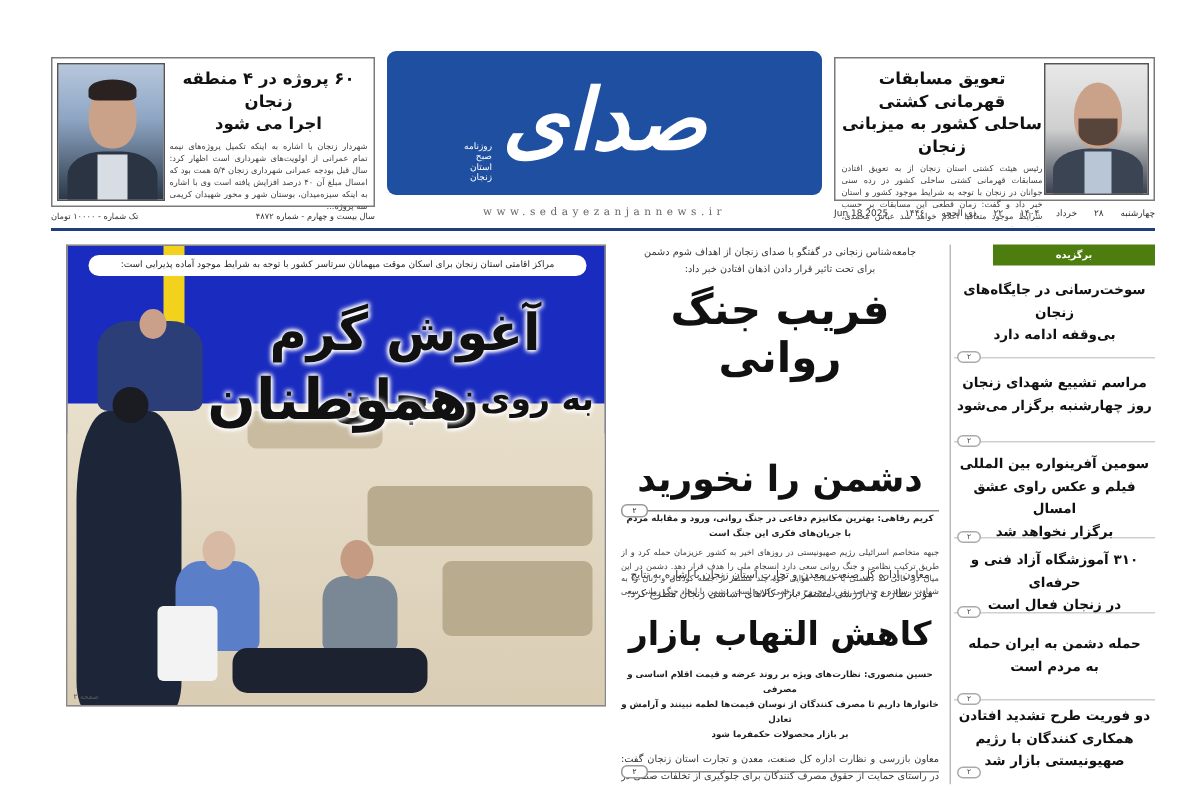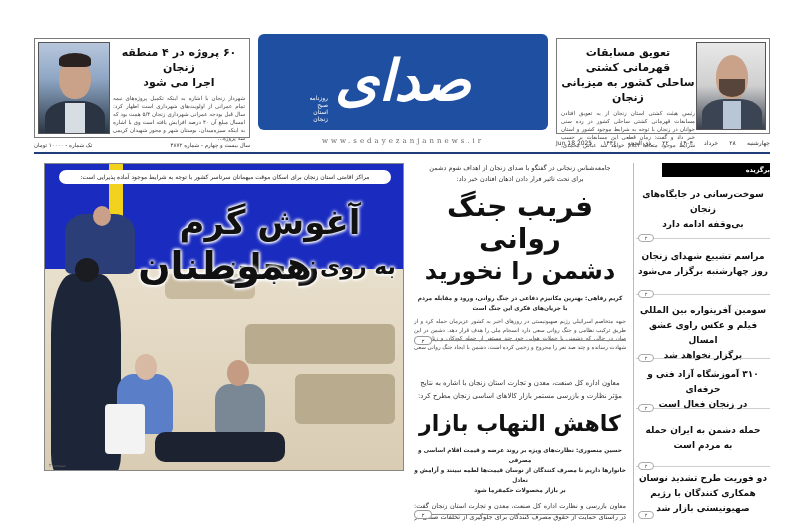--- a/index.html
+++ b/index.html
@@ -40,21 +40,21 @@
   .kicker { font-size: 6.5px; line-height: 11px; text-align: center; color: #333; }
   .hl-big { font-weight: bold; text-align: center; color: #111; }
   .lead { font-size: 5.8px; line-height: 10px; text-align: center; color: #222; font-weight: bold; }
   .body-text { font-size: 5.5px; line-height: 8.5px; text-align: justify; color: #444; }
   .body-text-lg { font-size: 6.5px; line-height: 10.5px; text-align: justify; color: #333; }
   .page-ref { position: absolute; display: flex; align-items: center; }
   .page-pill { border: 1px solid #999; border-radius: 4px; width: 18px; height: 9px; font-size: 5px; text-align: center; line-height: 8px; background: #fff; }
   .page-line { height: 1px; background: #888; flex: 1; }
 
   
-  .side-head { background: #000000; color: #fff; font-size: 6.5px; font-weight: bold; line-height: 14px; margin-left: 26px; }
+  .side-head { background: #4d7c0f; color: #fff; font-size: 6.5px; font-weight: bold; text-align: center; line-height: 14px; margin-left: 26px; }
   .side-item { position: absolute; border-bottom: 1.5px solid #cfcfcf; }
   .side-item .t { font-weight: bold; font-size: 9px; line-height: 15px; text-align: center; color: #111; }
   .side-pill { position: absolute; left: 2px; bottom: -4px; border: 1px solid #aaa; border-radius: 4px; width: 16px; height: 8px; background: #fff; font-size: 5px; text-align: center; line-height: 7px; color: #444; }
   .vline { position: absolute; width: 1px; background: #bbb; }
 </style>
 </head>
 <body>
 
 <div class="abs" style="left:0;top:0;width:800px;height:160px;">
 
@@ -140,21 +140,21 @@
   <div class="cap-line" style="right:6px;top:326px;">مدیر کل میراث‌فرهنگی، گردشگری و صنایع‌دستی استان: تمامی مراکز اقامتی استان برای پذیرایی از میهمانان آماده‌اند</div>
   <div class="abs" style="left:4px;bottom:2px;font-size:5px;color:#555;">صفحه ۲</div>
 </div>
 
 <div class="abs center-col" style="left:414px;top:163px;width:212px;height:360px;">
 
   <div>
     <div class="kicker">جامعه‌شناس زنجانی در گفتگو با صدای زنجان از اهداف شوم دشمن</div>
     <div class="kicker">برای تحت تاثیر قرار دادن اذهان افتادن خبر داد:</div>
     <div class="hl-big" style="font-size:28px;line-height:32px;margin-top:6px;">فریب جنگ روانی</div>
-    <div class="hl-big" style="font-size:24px;line-height:32px;">دشمن را نخورید</div>
+    <div class="hl-big" style="font-size:24px;line-height:32px;margin-top:48px;">دشمن را نخورید</div>
     <div class="lead" style="margin-top:6px;">کریم رفاهی: بهترین مکانیزم دفاعی در جنگ روانی، ورود و مقابله مردم</div>
     <div class="lead">با جریان‌های فکری این جنگ است</div>
     <div class="body-text" style="margin-top:4px;height:34px;overflow:hidden;">جبهه متخاصم اسرائیلی رژیم صهیونیستی در روزهای اخیر به کشور عزیزمان حمله کرد و از طریق ترکیب نظامی و جنگ روانی سعی دارد انسجام ملی را هدف قرار دهد. دشمن در این میان در حالی که دشمنی با حملات هوایی خود چند مستقر از جمله کودکان و زنان را به شهادت رسانده و چند صد نفر را مجروح و زخمی کرده است، دشمن با ایجاد جنگ روانی سعی در ایجاد التهاب در جامعه دارد. مهم است که مردم توجه و تاکید قرار دارند نقل کن.</div>
   </div>
 
   <div class="page-ref" style="left:0;top:173px;width:212px;direction:ltr;">
     <div class="page-pill">۲</div>
     <div class="page-line"></div>
   </div>
 
@@ -203,18 +203,18 @@
     <div class="side-pill">۲</div>
   </div>
 
   <div class="side-item" style="left:0;top:252px;width:134px;height:52px;">
     <div class="t" style="margin-top:8px;">حمله دشمن به ایران حمله</div>
     <div class="t">به مردم است</div>
     <div class="side-pill">۲</div>
   </div>
 
   <div class="side-item" style="left:0;top:306px;width:134px;height:54px;border-bottom:none;">
-    <div class="t" style="margin-top:2px;">دو فوریت طرح تشدید نوسان</div>
+    <div class="t" style="margin-top:2px;">دو فوریت طرح تشدید افتادن</div>
     <div class="t">همکاری کنندگان با رژیم</div>
     <div class="t">صهیونیستی بازار شد</div>
     <div class="side-pill" style="bottom:4px;">۲</div>
   </div>
 </div>
 
 </body></html>

